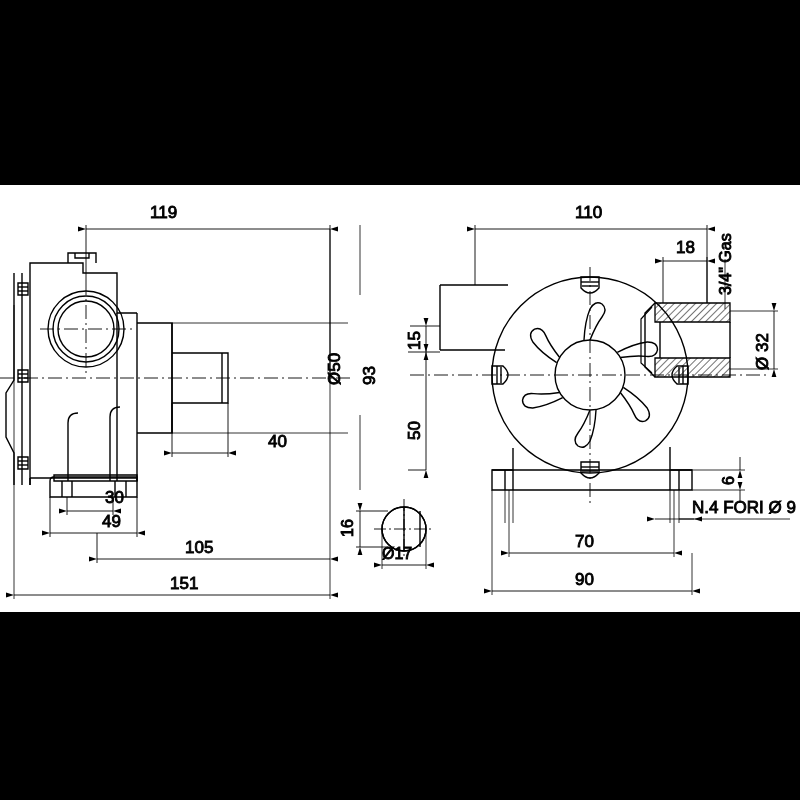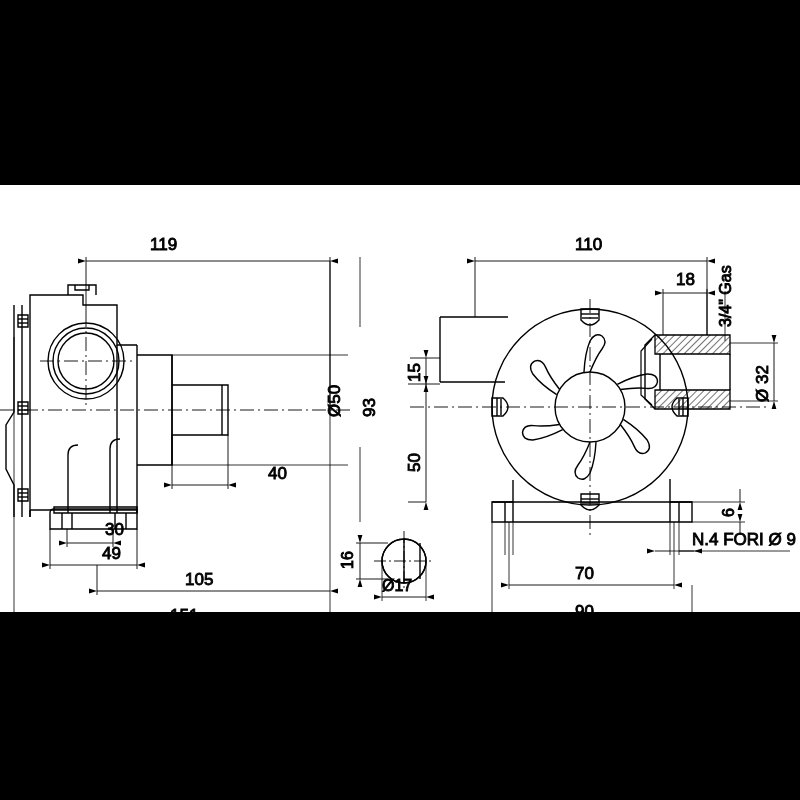--- a/index.html
+++ b/index.html
@@ -24,21 +24,20 @@
   }
   #bar-top { top: 0; height: 185px; }
   #bar-bottom { top: 612px; height: 188px; }
   #canvas-wrap {
     position: absolute;
     left: 0;
     top: 185px;
     width: 800px;
     height: 380px;
     background: #ffffff;
-    margin-top: 32px;
   }
   svg#drawing { display: block; }
   text {
     font-family: "Liberation Sans", sans-serif;
     fill: #000000;
   }
 </style>
 </head>
 <body>
 

